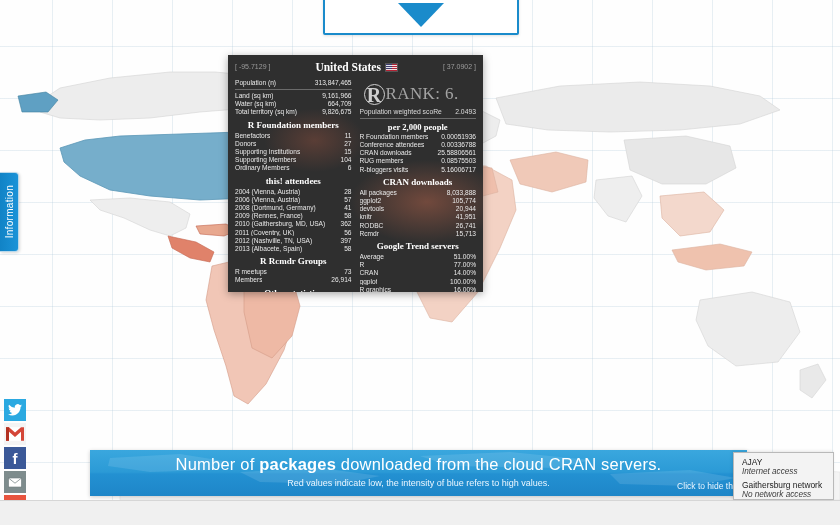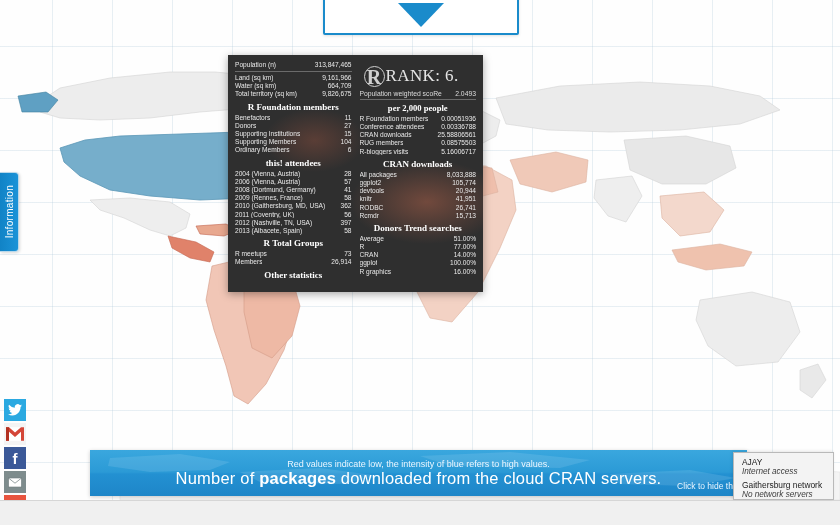--- a/index.html
+++ b/index.html
@@ -96,21 +96,21 @@
   }
   .cp-sec.small { font-size: 8.6px; }
 
   .rank-wrap { display: flex; align-items: baseline; gap: 1px; margin: 2px 0 6px 4px; }
   .rank-r {
     font-family: "Liberation Serif", serif; font-size: 20px; font-weight: bold; color: #cfcfcf;
     border: 1.6px solid #cfcfcf; border-radius: 50%; width: 21px; height: 21px;
     display: inline-flex; align-items: center; justify-content: center; line-height: 1;
     position: relative; top: 3px;
   }
-  .rank-text { font-family: "Liberation Serif", serif; font-size: 17px; color: #e5e5e5; letter-spacing: .4px; }
+  .rank-text { font-family: "Liberation Serif", serif; font-size: 17px; color: #a3a3a3; letter-spacing: .4px; }
   .score-row { display: flex; justify-content: space-between; font-size: 6.8px; color: #dcdcdc; margin-bottom: 2px; }
 
   
   #banner {
     position: absolute; left: 90px; top: 450px; width: 657px; height: 46px;
     background: linear-gradient(to bottom, #3aa7de 0%, #2b9ad6 48%, #2391d2 52%, #1e86c8 100%);
     overflow: hidden; box-shadow: 0 1px 4px rgba(0,0,0,.2);
   }
   #banner-map-ghost { position: absolute; inset: 0; opacity: .28; }
   #banner-txt { position: relative; text-align: center; padding-top: 5px; }
@@ -213,20 +213,28 @@
     </div>
     <div class="social-btn sb-share">
       <span class="sb-label">+</span>
     </div>
   </div>
 
   <div id="country-panel">
     <div id="country-panel-tint"></div>
     <div id="cp-inner">
 
+      <div class="cp-header">
+        <span class="cp-coord">[ -95.7129 ]</span>
+        <span class="cp-title">
+          <span>United States</span>
+          <span class="flag"></span>
+        </span>
+        <span class="cp-coord">[ 37.0902 ]</span>
+      </div>
 
       <div class="cp-cols">
 
         <div class="cp-col">
 
           <div class="cp-row">
             <span class="k">Population (n)</span>
             <span class="v">313,847,465</span>
           </div>
           <div class="cp-sep"></div>
@@ -293,21 +301,21 @@
           </div>
           <div class="cp-row">
             <span class="k">2012 (Nashville, TN, USA)</span>
             <span class="v">397</span>
           </div>
           <div class="cp-row">
             <span class="k">2013 (Albacete, Spain)</span>
             <span class="v">58</span>
           </div>
 
-          <div class="cp-sec">R Total Groups</div>
+          <div class="cp-sec">R Rcmdr Groups</div>
           <div class="cp-row">
             <span class="k">R meetups</span>
             <span class="v">73</span>
           </div>
           <div class="cp-row">
             <span class="k">Members</span>
             <span class="v">26,914</span>
           </div>
 
           <div class="cp-sec">Other statistics</div>
@@ -367,21 +375,21 @@
           </div>
           <div class="cp-row">
             <span class="k">RODBC</span>
             <span class="v">26,741</span>
           </div>
           <div class="cp-row">
             <span class="k">Rcmdr</span>
             <span class="v">15,713</span>
           </div>
 
-          <div class="cp-sec">Donors Trend searches</div>
+          <div class="cp-sec">Google Trend servers</div>
           <div class="cp-row">
             <span class="k">Average</span>
             <span class="v">51.00%</span>
           </div>
           <div class="cp-row">
             <span class="k">R</span>
             <span class="v">77.00%</span>
           </div>
           <div class="cp-row">
             <span class="k">CRAN</span>
@@ -404,28 +412,28 @@
   <div id="banner">
     <svg id="banner-map-ghost" viewBox="0 0 657 46" preserveAspectRatio="none">
       <g fill="#bfe2f6" opacity="0.55">
         <path d="M20,8 L90,4 L140,12 L120,20 L60,22 L18,16 Z"></path>
         <path d="M150,22 L230,18 L290,26 L250,34 L170,32 Z"></path>
         <path d="M330,6 L420,2 L500,10 L470,18 L360,16 Z"></path>
         <path d="M520,24 L600,20 L646,28 L600,36 L530,34 Z"></path>
       </g>
     </svg>
     <div id="banner-txt">
+      <div id="banner-title"><span>Number of </span><b>packages</b><span> downloaded from the cloud CRAN servers.</span></div>
       <div id="banner-sub">Red values indicate low, the intensity of blue refers to high values.</div>
-      <div id="banner-title"><span>Number of </span><b>packages</b><span> downloaded from the cloud CRAN servers.</span></div>
     </div>
     <div id="banner-hide">Click to hide this</div>
   </div>
 
   <div id="taskbar-line"></div>
 
   <div id="net-popup">
     <div class="net-name">AJAY</div>
     <div class="net-status">Internet access</div>
     <div class="net-name">Gaithersburg network</div>
-    <div class="net-status">No network servers</div>
+    <div class="net-status">No network access</div>
   </div>
 
 </div>
 
 </body></html>

